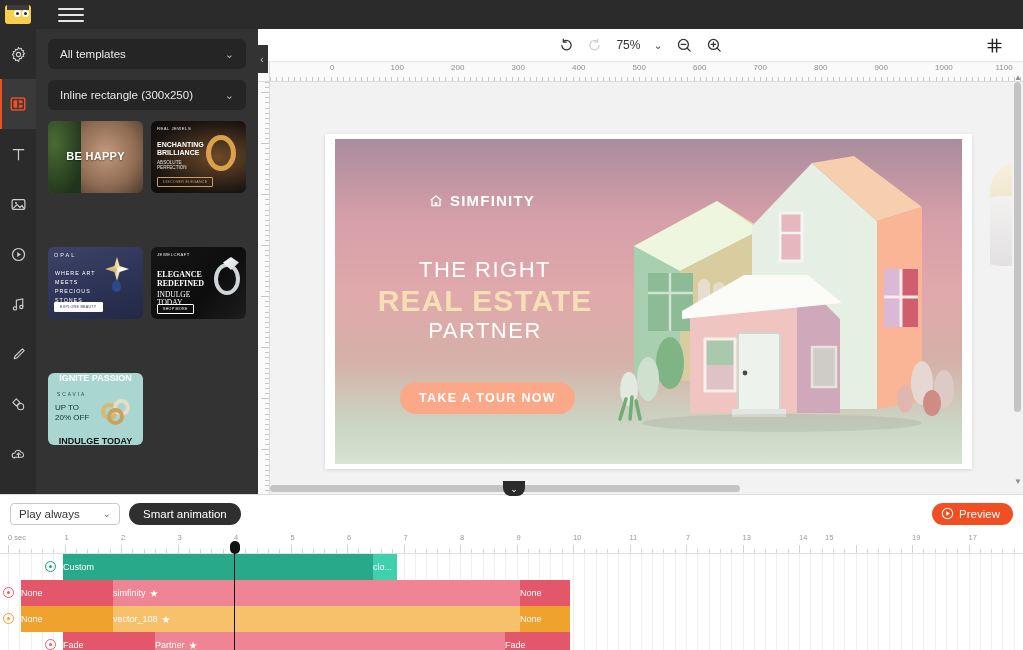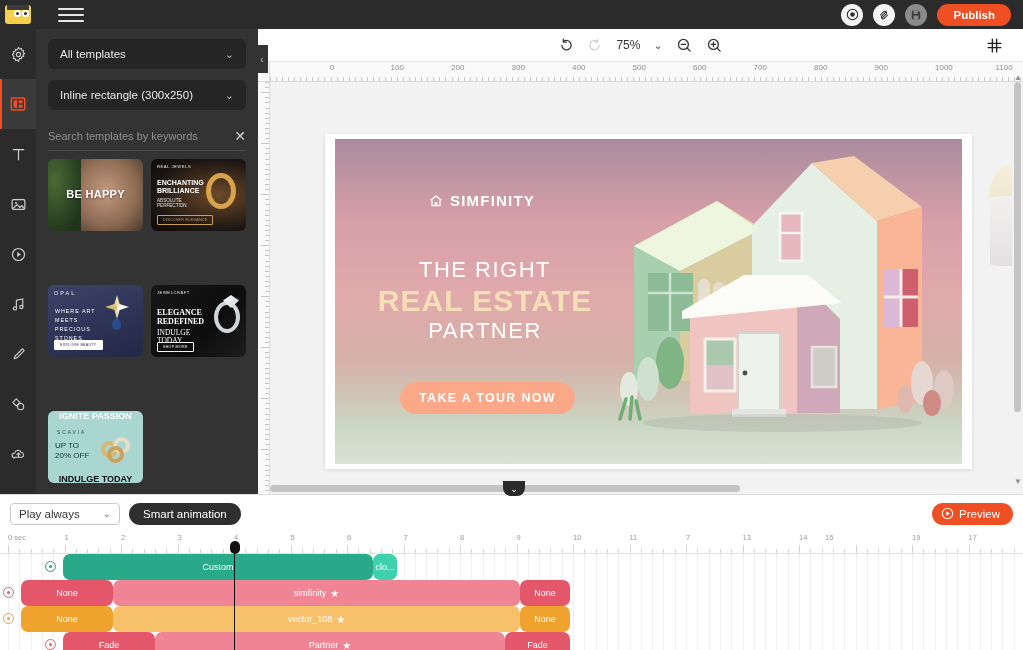--- a/index.html
+++ b/index.html
@@ -330,22 +330,22 @@
   .tl-grid { position: absolute; left: 0; top: 0; width: 1023px; height: 97px; }
   .tlg-line { position: absolute; top: 0; bottom: 0; width: 1px; background: #f0f0f0; }
   .track { position: absolute; left: 0; height: 26px; display: flex; align-items: center; }
   .eye {
     position: absolute; width: 11px; height: 11px; border-radius: 50%;
     border: 1.5px solid currentColor; display: flex; align-items: center; justify-content: center;
     cursor: pointer;
   }
   .eye:after { content: ""; width: 3px; height: 3px; border-radius: 50%; background: currentColor; }
   .clip {
-    position: absolute; height: 26px; border-radius: 7px; color: #fff;
-    font-size: 9px; display: flex; align-items: center; justify-content: center;
+    position: absolute; height: 26px; border-radius: 0; color: #fff;
+    font-size: 9px; display: flex; align-items: center; 
     cursor: pointer;
   }
   .clip .star { margin-left: 4px; font-size: 10px; }
   .playhead {
     position: absolute; left: 234px; top: 52px; width: 1px; height: 104px;
     background: #111; z-index: 9;
   }
   .playhead-knob {
     position: absolute; left: -4.5px; top: -6px; width: 10px; height: 13px;
     background: #111; border-radius: 5px; cursor: pointer;
@@ -360,42 +360,20 @@
   <div class="topbar">
     <div class="logo">
       <div class="logo-glyph">
         <div class="logo-cap"></div>
       </div>
     </div>
     <div class="hamburger">
       <i></i>
       <i></i>
       <i></i>
-    </div>
-    <div class="topbar-right">
-      <div class="circ-btn light">
-        <svg width="13" height="13" viewBox="0 0 20 20">
-          <circle cx="10" cy="10" r="8" fill="none" stroke="#2b2b2b" stroke-width="1.6"></circle>
-          <circle cx="10" cy="10" r="3.4" fill="#2b2b2b"></circle>
-        </svg>
-      </div>
-      <div class="circ-btn light">
-        <svg width="12" height="12" viewBox="0 0 20 20">
-          <path d="M12.5 5.5 L6.5 11.5 a2.8 2.8 0 1 0 4 4 L16 10" fill="none" stroke="#2b2b2b" stroke-width="1.7" stroke-linecap="round"></path>
-          <path d="M7.5 14.5 L13.5 8.5 a2.8 2.8 0 1 0 -4 -4 L4 10" fill="none" stroke="#2b2b2b" stroke-width="1.7" stroke-linecap="round"></path>
-        </svg>
-      </div>
-      <div class="circ-btn dim">
-        <svg width="12" height="12" viewBox="0 0 20 20">
-          <path d="M3 3 h11 l3 3 v11 H3 Z" fill="#3d3d3d"></path>
-          <rect x="6" y="3" width="7" height="5" fill="#8a8a8a"></rect>
-          <rect x="6" y="11" width="8" height="6" fill="#8a8a8a"></rect>
-        </svg>
-      </div>
-      <div class="publish-btn">Publish</div>
     </div>
   </div>
 
   <div class="rail">
     <div class="rail-item">
       <svg width="17" height="17" viewBox="0 0 24 24">
         <path d="M12 2 l1.6 2.2 2.6-.8 .4 2.7 2.7 .4 -.8 2.6 2.2 1.6 -2.2 1.6 .8 2.6 -2.7 .4 -.4 2.7 -2.6-.8 L12 22 l-1.6-2.2 -2.6 .8 -.4-2.7 -2.7-.4 .8-2.6 L3.3 12 l2.2-1.6 -.8-2.6 2.7-.4 .4-2.7 2.6 .8 Z" fill="none" stroke="currentColor" stroke-width="1.5" stroke-linejoin="round"></path>
         <circle cx="12" cy="12" r="3" fill="none" stroke="currentColor" stroke-width="1.5"></circle>
       </svg>
     </div>
@@ -459,24 +437,20 @@
   </div>
 
   <div class="panel">
     <div class="select">
       <span>All templates</span>
       <span class="chev">⌄</span>
     </div>
     <div class="select">
       <span>Inline rectangle (300x250)</span>
       <span class="chev">⌄</span>
-    </div>
-    <div class="searchrow">
-      <input type="text" placeholder="Search templates by keywords" style="">
-      <span class="xbtn">✕</span>
     </div>
 
     <div class="tgrid">
 
       <div class="tcard tc2">
         <span class="leaf"></span>
         <span class="face"></span>
         <span class="tc-label" style="left:0;top:30px;width:95px;text-align:center;font-size:11px;letter-spacing:.3px;text-shadow:0 1px 2px rgba(0,0,0,.5);">BE HAPPY</span>
       </div>
 

